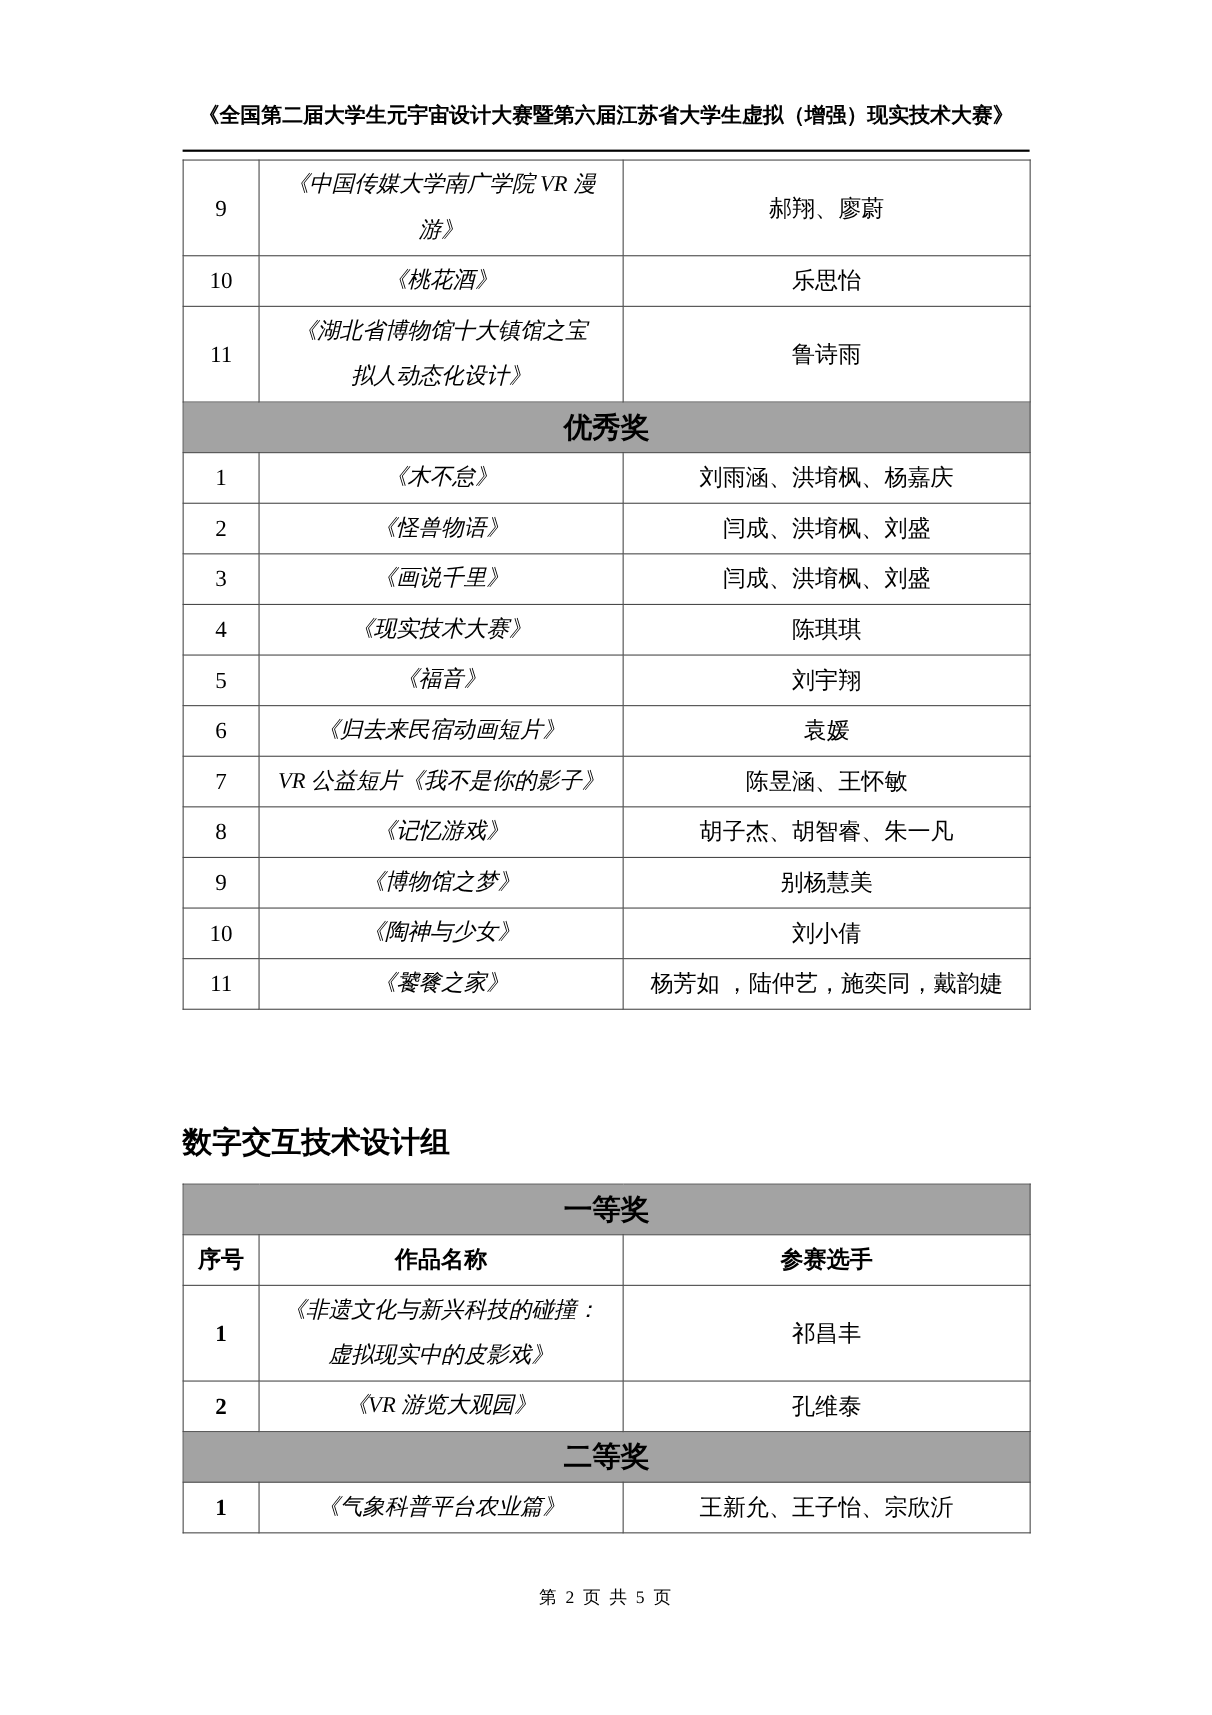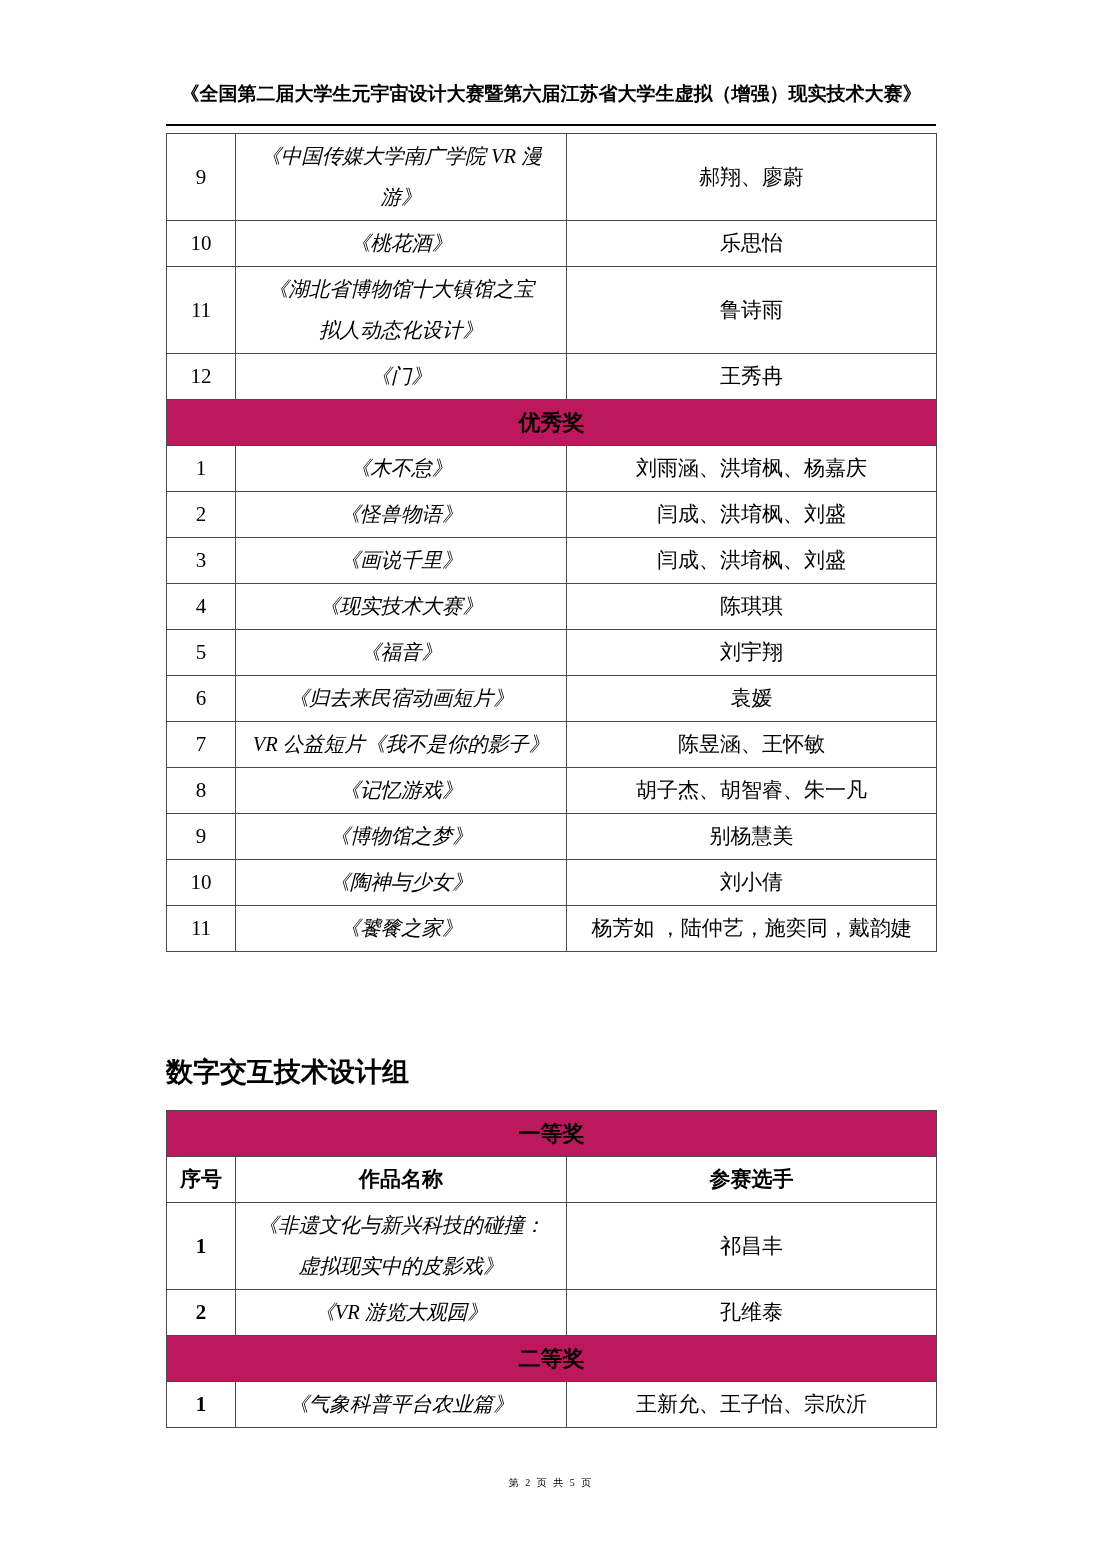--- a/index.html
+++ b/index.html
@@ -9,21 +9,21 @@
   }
   body {
     width: 1102px;
     height: 1559px;
     font-family: "Liberation Serif", "DejaVu Serif", serif;
     color: #000000;
     overflow: hidden;
   }
   .page {
     width: 770px;
-    margin: 0 auto;
+    margin: 12px auto;
     padding-top: 80px;
   }
   .doc-header {
     text-align: center;
     font-size: 19px;
     font-weight: bold;
     line-height: 28px;
     white-space: nowrap;
   }
   .header-rule {
@@ -46,42 +46,42 @@
     line-height: 41px;
     padding: 2px 3px;
     overflow: hidden;
   }
   td.title-cell {
     white-space: pre-line;
     font-size: 20.5px;
     font-style: italic;
   }
   tr.section-row td {
-    background: #be185d;
-    font-weight: bold;
-    font-size: 22px;
+    background: #a3a3a3;
+    font-weight: bold;
+    font-size: 26px;
     height: 41px;
   }
   tr.colhead-row td {
     font-weight: bold;
     font-size: 21px;
     font-family: Liberation Serif, serif;
   }
   td.bold-no {
     font-weight: bold;
   }
   .section-title {
     font-size: 27px;
     font-weight: bold;
     line-height: 40px;
     margin: 100px 0 18px 0;
   }
   .doc-footer {
     text-align: center;
-    font-size: 10px;
+    font-size: 16px;
     margin-top: 48px;
     letter-spacing: 2px;
   }
 </style>
 </head>
 <body>
 
 <div class="page">
 
   <div class="doc-header">《全国第二届大学生元宇宙设计大赛暨第六届江苏省大学生虚拟（增强）现实技术大赛》</div>
@@ -104,25 +104,20 @@
         <tr>
           <td>10</td>
           <td class="title-cell">《桃花酒》</td>
           <td>乐思怡</td>
         </tr>
         <tr>
           <td>11</td>
           <td class="title-cell">《湖北省博物馆十大镇馆之宝
 拟人动态化设计》</td>
           <td>鲁诗雨</td>
-        </tr>
-        <tr>
-          <td>12</td>
-          <td class="title-cell">《门》</td>
-          <td>王秀冉</td>
         </tr>
         <tr class="section-row">
           <td colspan="3">优秀奖</td>
         </tr>
         <tr>
           <td>1</td>
           <td class="title-cell">《木不怠》</td>
           <td>刘雨涵、洪堉枫、杨嘉庆</td>
         </tr>
         <tr>

